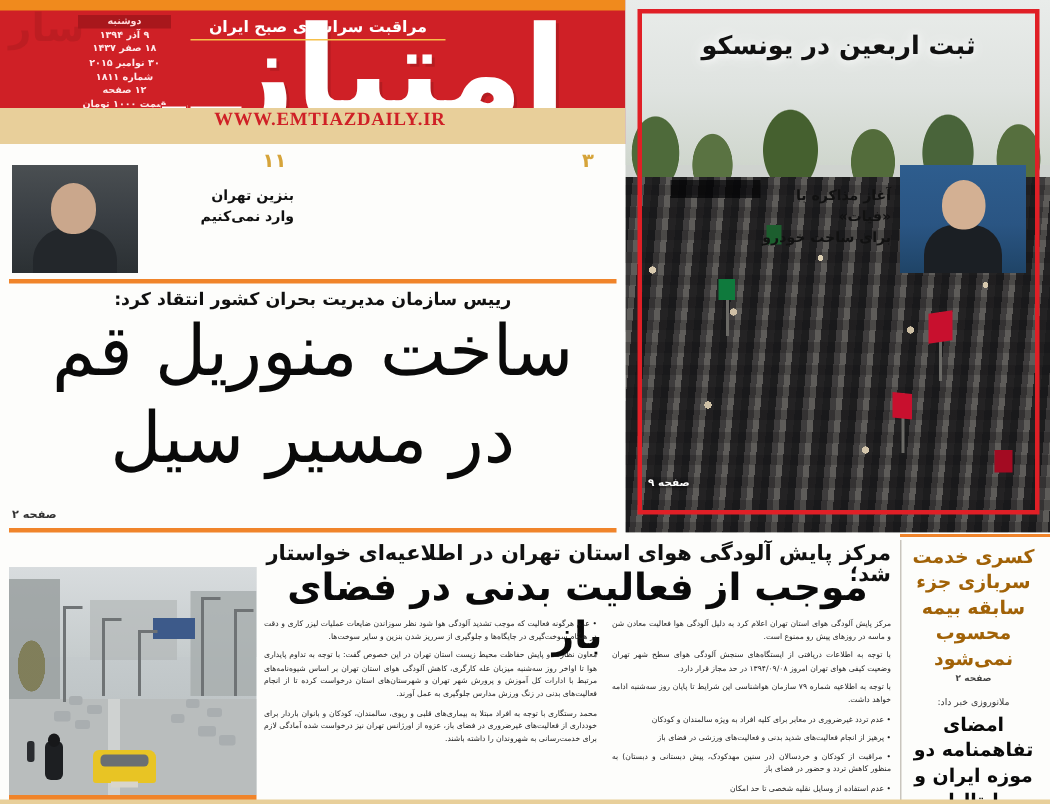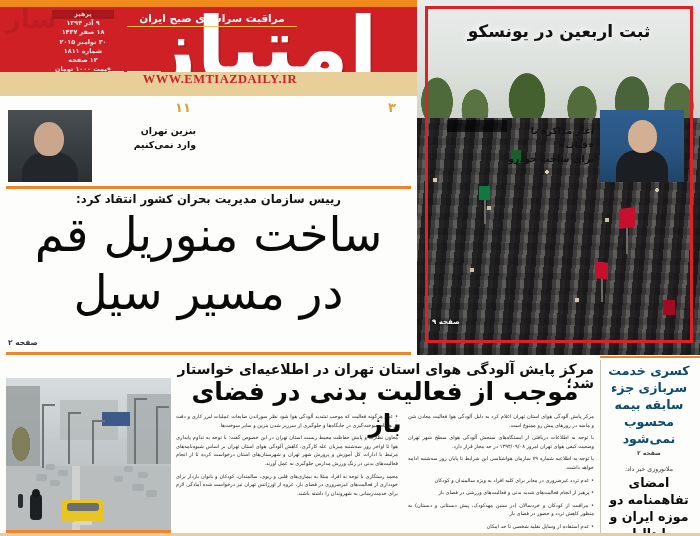--- a/index.html
+++ b/index.html
@@ -192,39 +192,39 @@
   .env-cols{position:absolute;left:176px;top:412px;width:418px;height:120px;}
   .col{position:absolute;top:0;font-size:5.1px;line-height:8.6px;color:#1c1c1c;text-align:justify;}
   .col p{margin:0 0 4px 0;}
   #col-right{right:0;width:186px;}
   #col-left{left:0;width:222px;}
   .col .bullet{display:block;}
 
   
   .side-rule{position:absolute;left:600px;top:360px;width:1px;height:176px;background:#c9c5bd;}
   .side{position:absolute;left:602px;top:362px;width:94px;}
-  .side-h1{color:#0c4a6e;font-size:12.6px;font-weight:bold;line-height:17px;text-align:center;}
+  .side-h1{color:#a16207;font-size:12.6px;font-weight:bold;line-height:17px;text-align:center;}
   .side-ref{color:#444;font-size:6px;font-weight:bold;text-align:center;margin-top:2px;}
   .side-kick{color:#333;font-size:6.2px;text-align:center;margin-top:9px;}
   .side-h2{color:#0a0a0a;font-size:12.6px;font-weight:bold;line-height:17px;text-align:center;margin-top:2px;}
   .side-topline{position:absolute;left:600px;top:356px;width:100px;height:2px;background:#f0842a;}
   .bottom-rule{position:absolute;left:0;top:533px;width:700px;height:3px;background:#e8cf9a;}
 </style>
 </head>
 <body>
 
 <div class="page">
 
   <div class="masthead">
     <div class="mast-topbar"></div>
     <div class="mast-watermark">سار</div>
     <div class="mast-logo">امتیاز</div>
     <div class="mast-tag">مراقبت سراسری صبح ایران</div>
     <div class="mast-dates">
-      <span class="dl first">پرهیز</span>
+      <span class="dl first">دوشنبه</span>
       <span class="dl">۹ آذر ۱۳۹۴</span>
       <span class="dl">۱۸ صفر ۱۴۳۷</span>
       <span class="dl">۳۰ نوامبر ۲۰۱۵</span>
       <span class="dl">شماره ۱۸۱۱</span>
       <span class="dl">۱۲ صفحه</span>
       <span class="dl">قیمت ۱۰۰۰ تومان</span>
     </div>
     <div class="mast-stripe"></div>
     <div class="mast-notch"></div>
     <div class="mast-notch2"></div>

